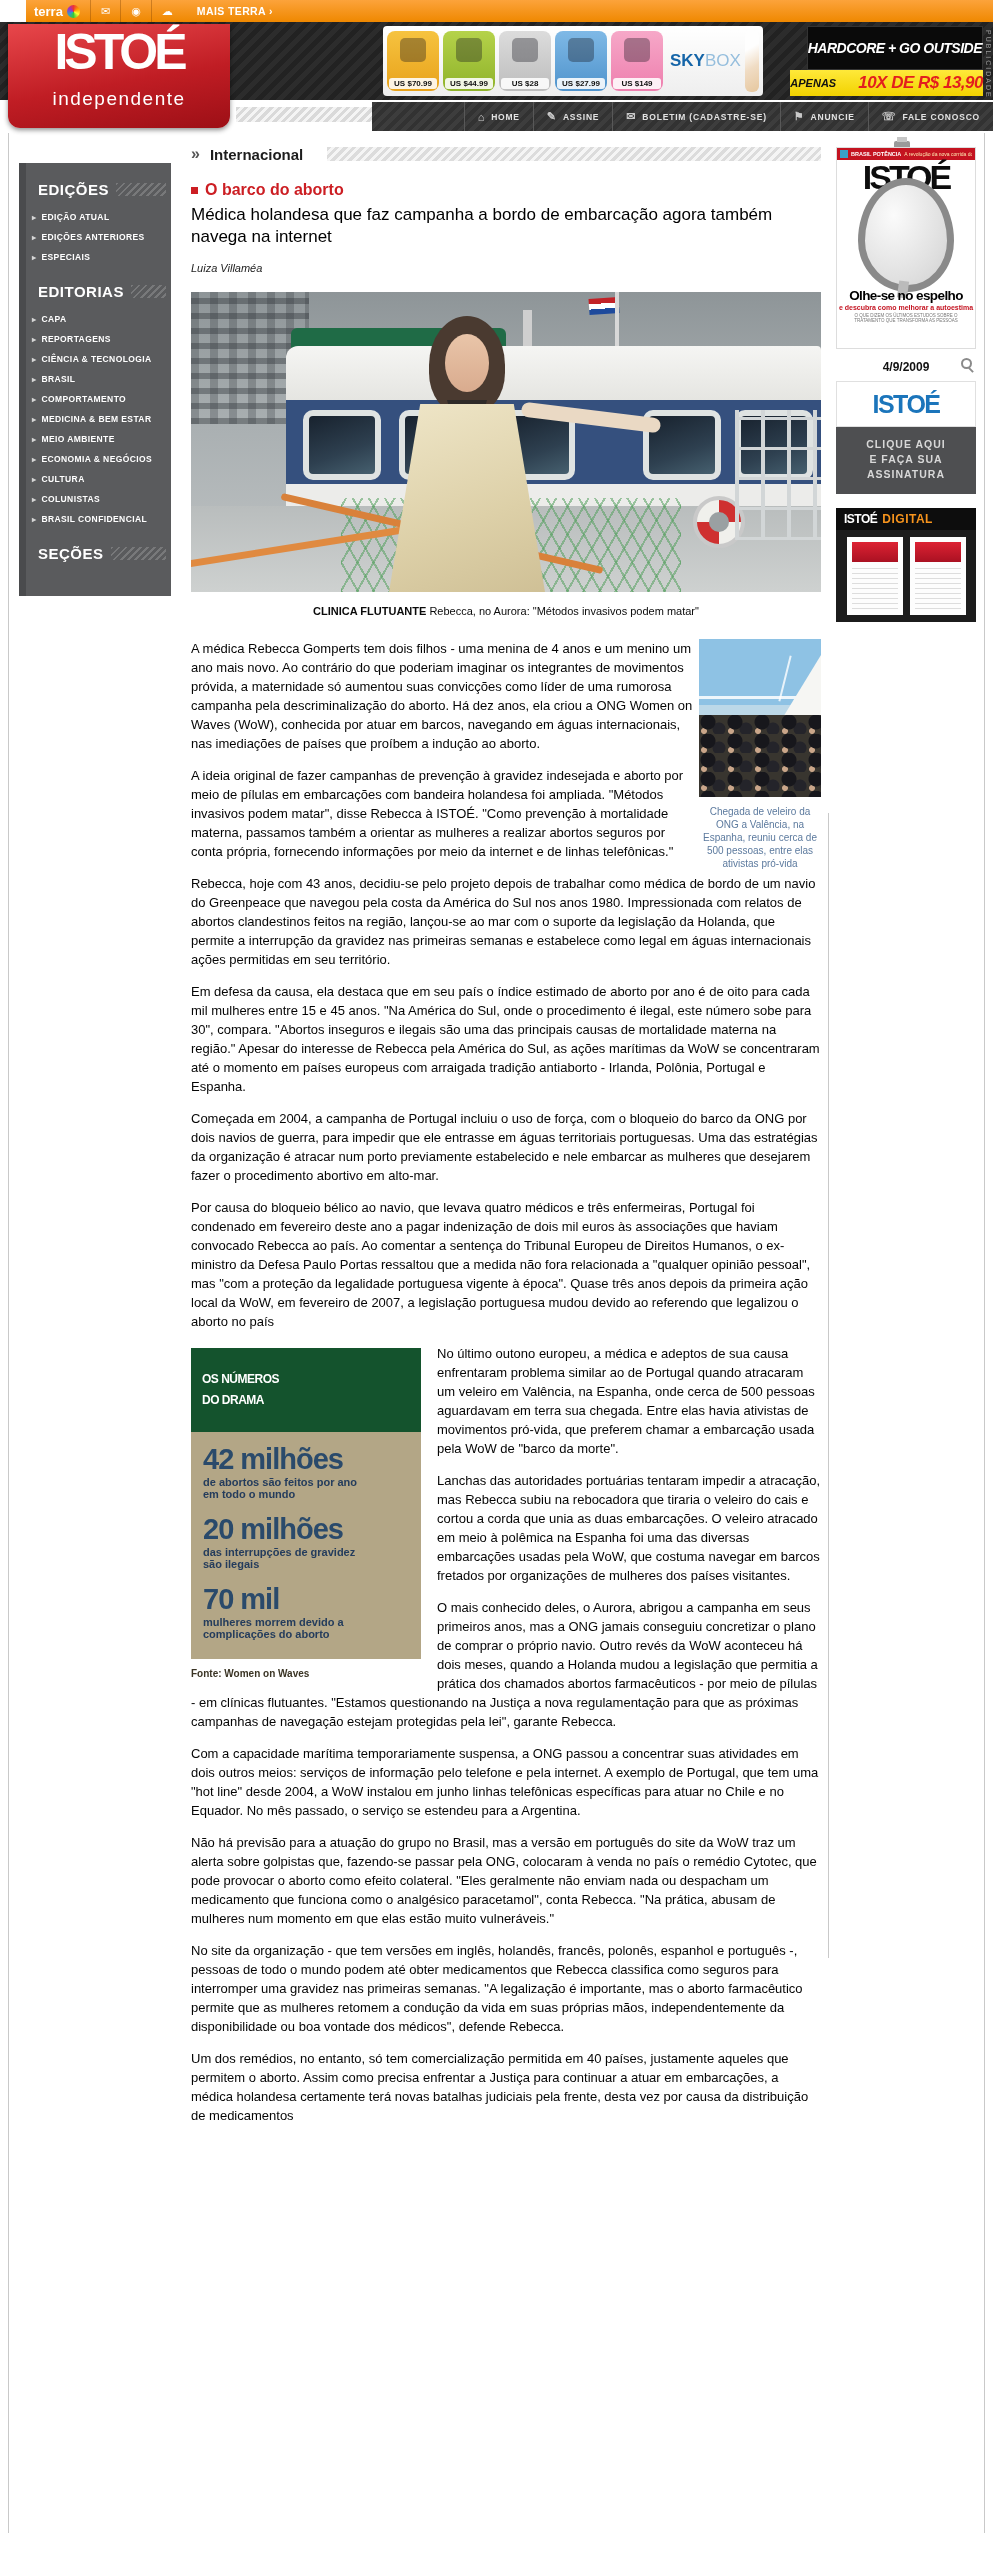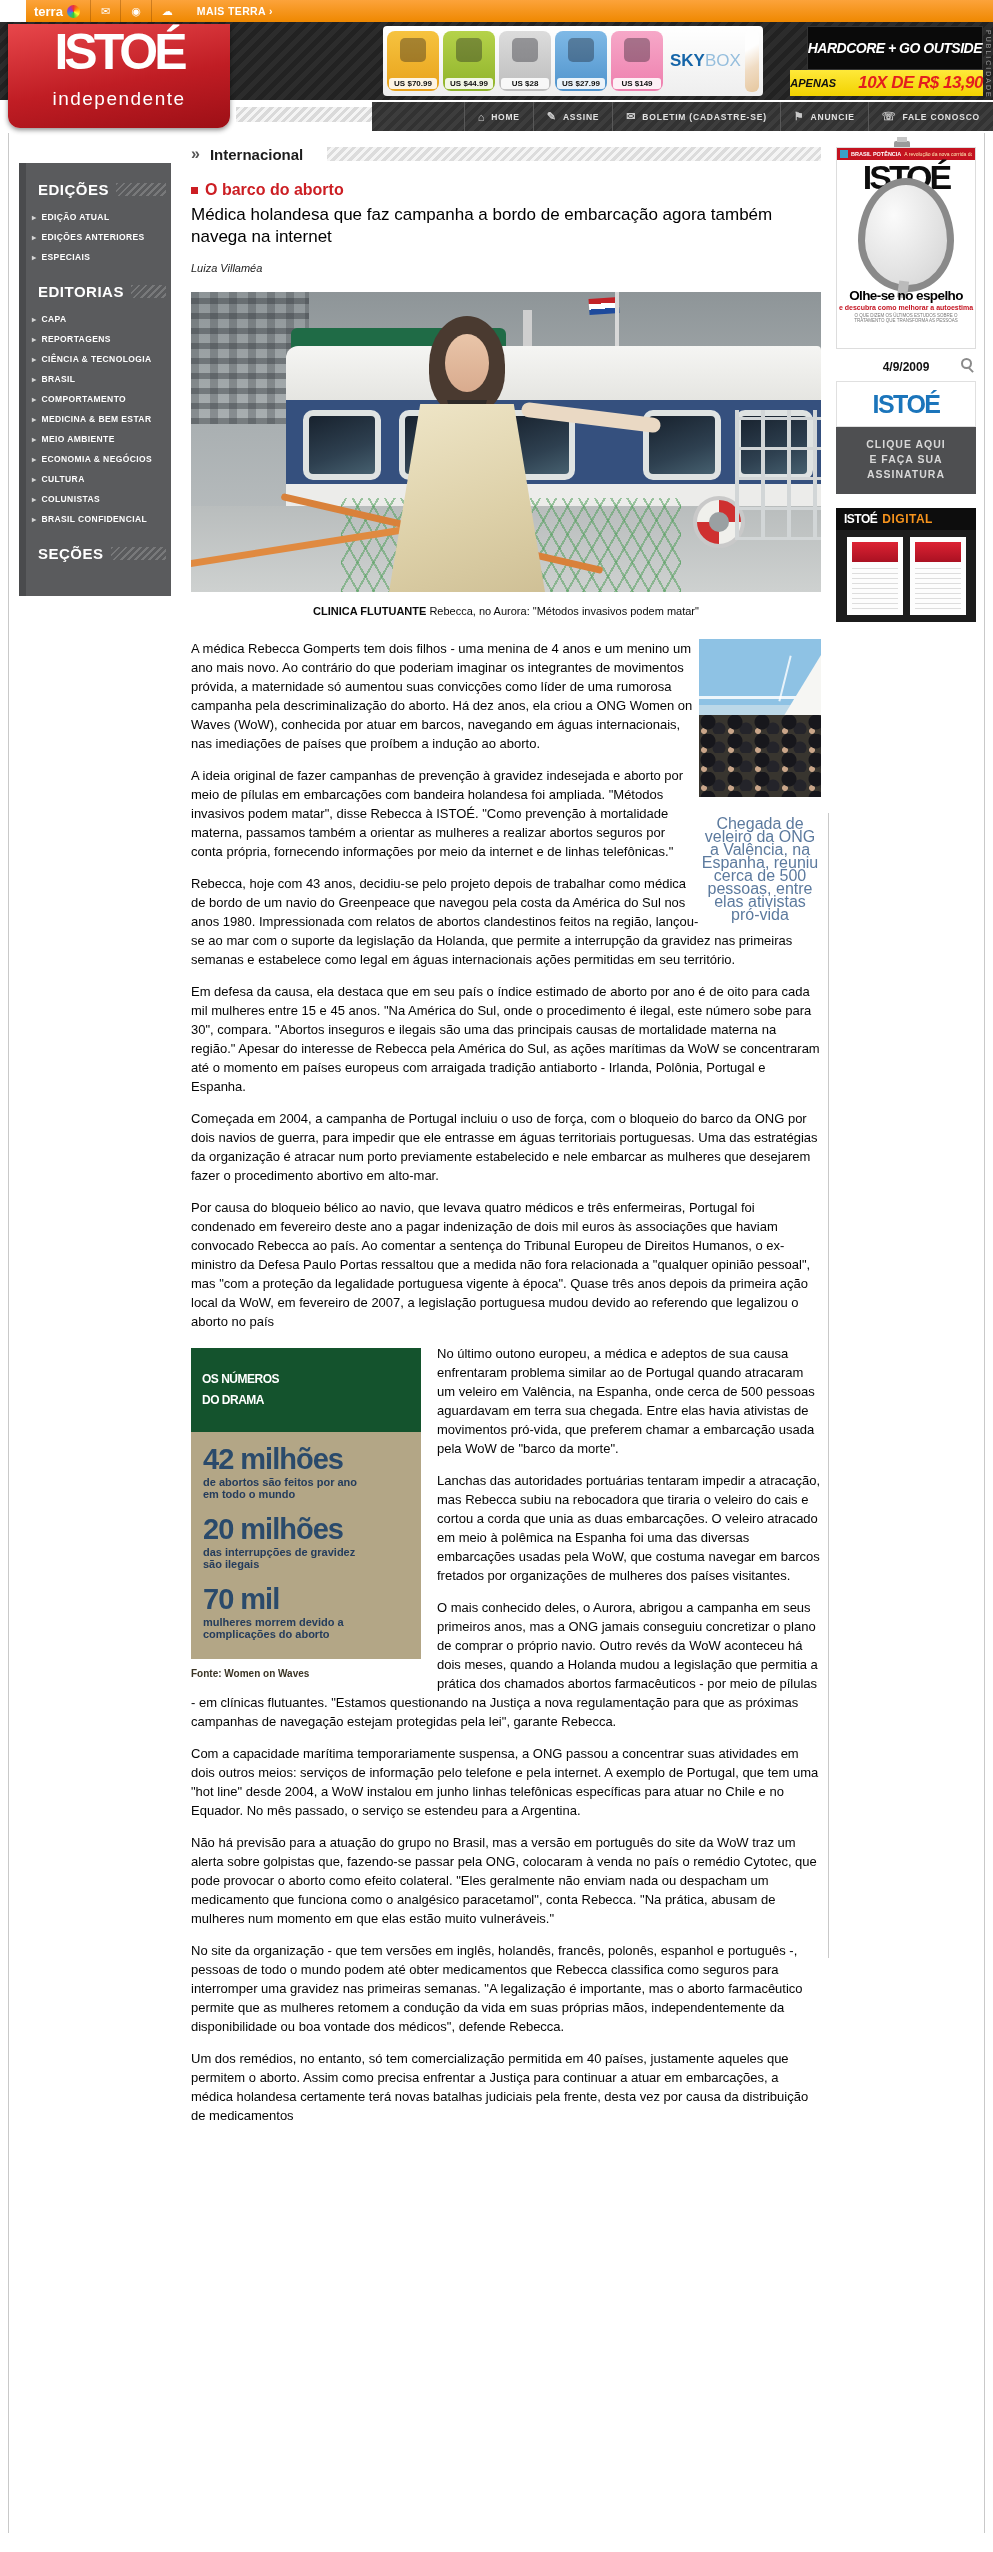--- a/index.html
+++ b/index.html
@@ -109,21 +109,21 @@
   
   .inline-fig{float:right;width:122px;margin:2px 0 6px 15px;}
   .mini-photo{position:relative;width:122px;height:158px;overflow:hidden;background:linear-gradient(#8ec2e4 0 42%,#bcd8e8 42% 52%,#6b6660 52%);}
   .mini-photo *{position:absolute;}
   .m-bridge{left:0;top:36%;width:100%;height:3px;background:rgba(255,255,255,.85);}
   .m-pylon{left:70%;top:10%;width:2px;height:30%;background:rgba(255,255,255,.8);transform:rotate(14deg);}
   .m-sail{right:-4px;top:6%;width:44px;height:72px;background:#f6f6f3;clip-path:polygon(100% 0,100% 100%,0 100%);}
   .m-crowd{left:0;bottom:0;width:100%;height:52%;background-color:#38352f;
     background-image:radial-gradient(circle at 9px 7px,#17171c 7px,transparent 8px),radial-gradient(circle at 20px 14px,#24242a 6px,transparent 7px),radial-gradient(circle at 5px 16px,#caa68a 2.5px,transparent 3.5px);
     background-size:27px 19px;}
-  .inline-fig figcaption{font-size:16px;line-height:13px;color:#5c7a9e;text-align:center;margin-top:20px;}
+  .inline-fig figcaption{font-size:10px;line-height:13px;color:#5c7a9e;text-align:center;margin-top:8px;}
 
   
   .numbers-float{float:left;width:230px;margin:4px 16px 6px 0;}
   .nb-header{background:#14532d;color:#fff;padding:21px 11px;font-size:12px;font-weight:900;line-height:21px;letter-spacing:-.5px;}
   .nb-body{background:#b3a686;padding:13px 12px 4px;}
   .nb-stat{margin-bottom:15px;}
   .nb-value{font-size:29px;font-weight:900;color:#2a4a6b;letter-spacing:-1px;line-height:29px;}
   .nb-label{font-size:11px;font-weight:bold;color:#243c5c;line-height:12px;margin-top:2px;max-width:165px;}
   .nb-source{font-size:10px;font-weight:bold;color:#3a3424;margin-top:9px;}
 

